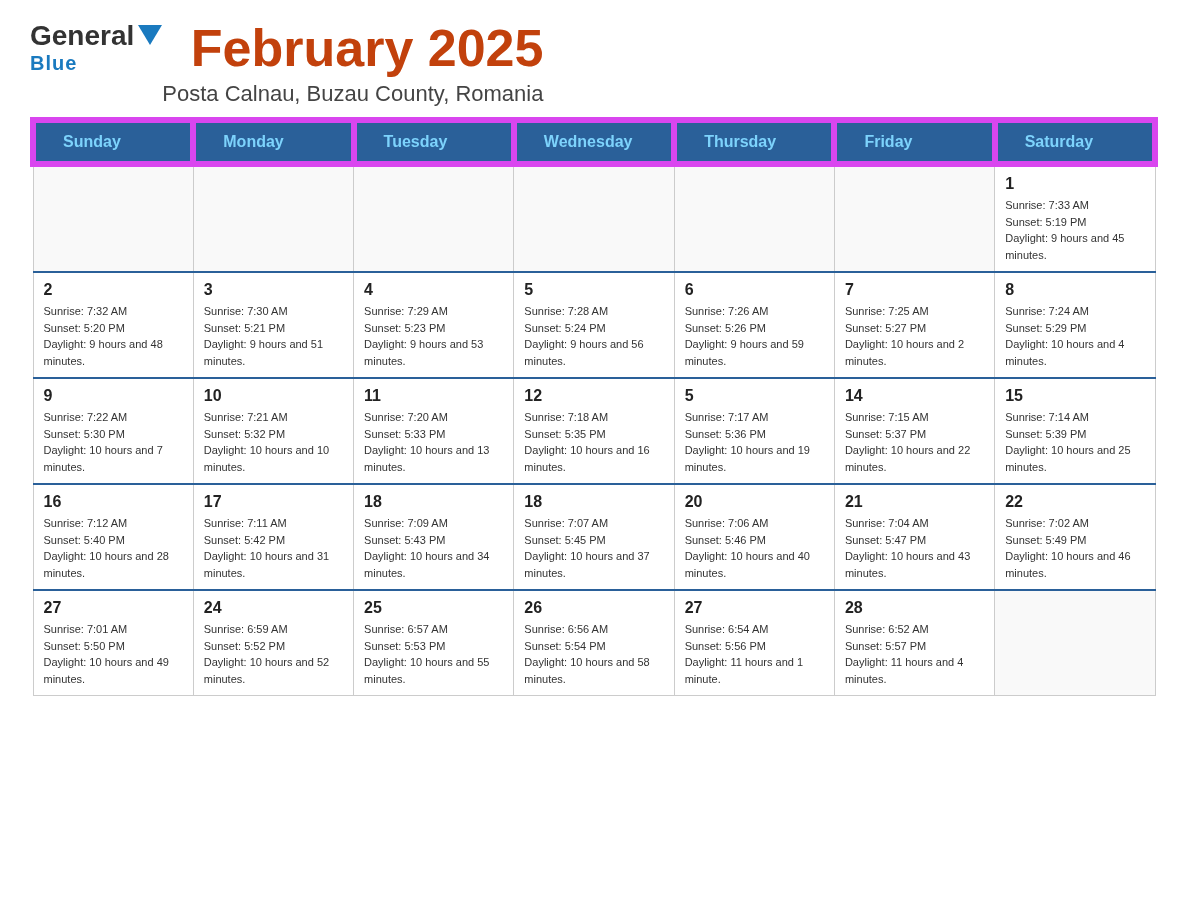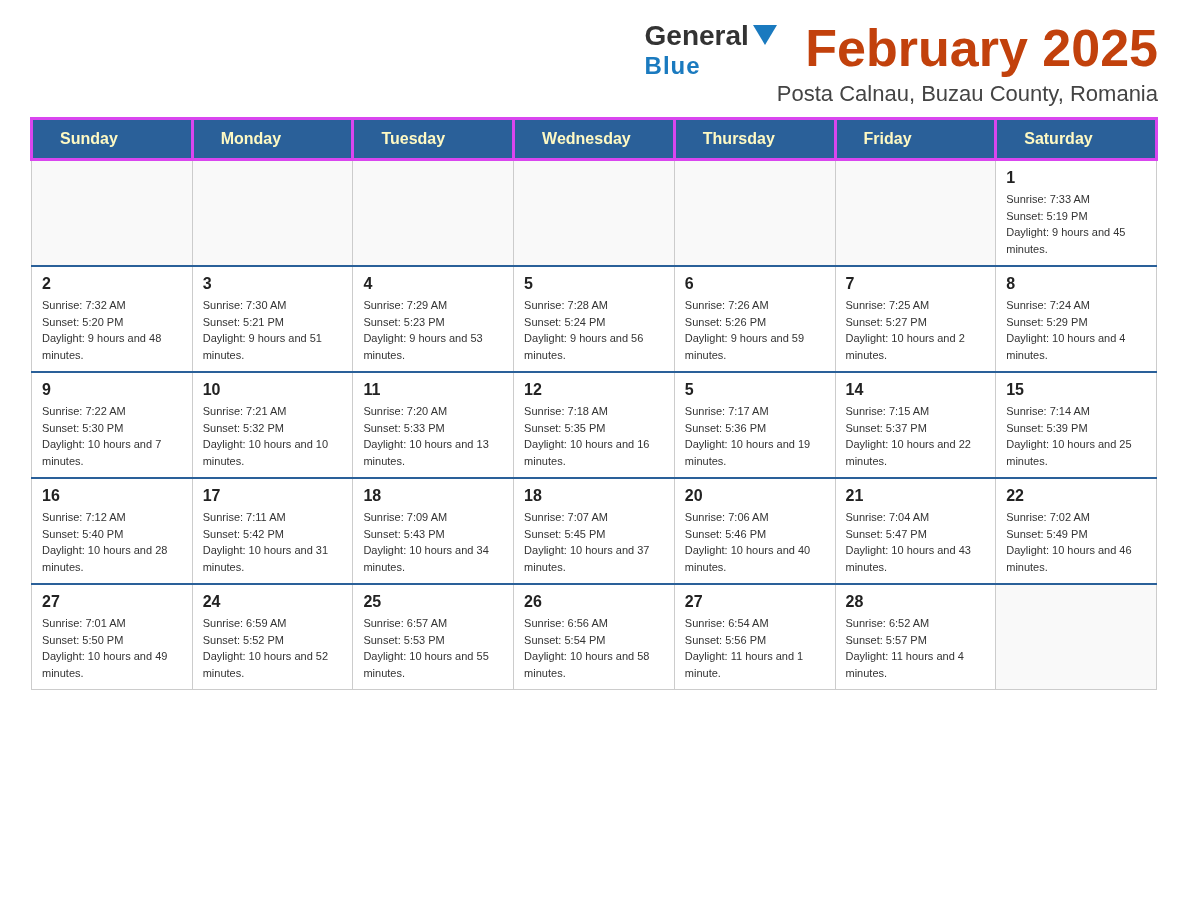--- a/index.html
+++ b/index.html
@@ -5,21 +5,21 @@
     * { box-sizing: border-box; margin: 0; padding: 0; }
     body {
       font-family: Arial, sans-serif;
       background: #fff;
       padding: 20px 30px;
       width: 1188px;
       min-height: 918px;
     }
     .header {
       display: flex;
-      justify-content: flex-end;
+      justify-content: flex-start;
       align-items: flex-start;
       margin-bottom: 10px;
     }
     .logo {
       display: flex;
       flex-direction: column;
       align-items: flex-start;
     }
     .logo-text {
       font-size: 28px;
@@ -33,21 +33,21 @@
       display: inline-block;
       width: 0;
       height: 0;
       border-left: 12px solid transparent;
       border-right: 12px solid transparent;
       border-top: 20px solid #1a7abf;
       margin-left: 4px;
       margin-bottom: 2px;
     }
     .logo-underline {
-      font-size: 24px;
+      font-size: 20px;
       font-weight: bold;
       color: #1a7abf;
       letter-spacing: 1px;
     }
     .title-section {
       text-align: right;
     }
     .month-title {
       font-size: 52px;
       font-weight: bold;
@@ -59,26 +59,26 @@
       color: #444;
       margin-top: 4px;
     }
     .calendar {
       width: 100%;
       border-collapse: collapse;
       margin-top: 10px;
     }
     .calendar th {
       background: #2a6099;
-      color: #fef9c3;
+      color: #7dd3fc;
       font-size: 16px;
       font-weight: bold;
       padding: 10px 27px;
       text-align: left;
-      border: 3px solid #d946ef;
+      border: 6px solid #d946ef;
     }
     .calendar td {
       border: 1px solid #ccc;
       vertical-align: top;
       padding: 8px 10px;
       width: 14.28%;
       min-height: 110px;
       font-size: 13px;
       color: #333;
     }

